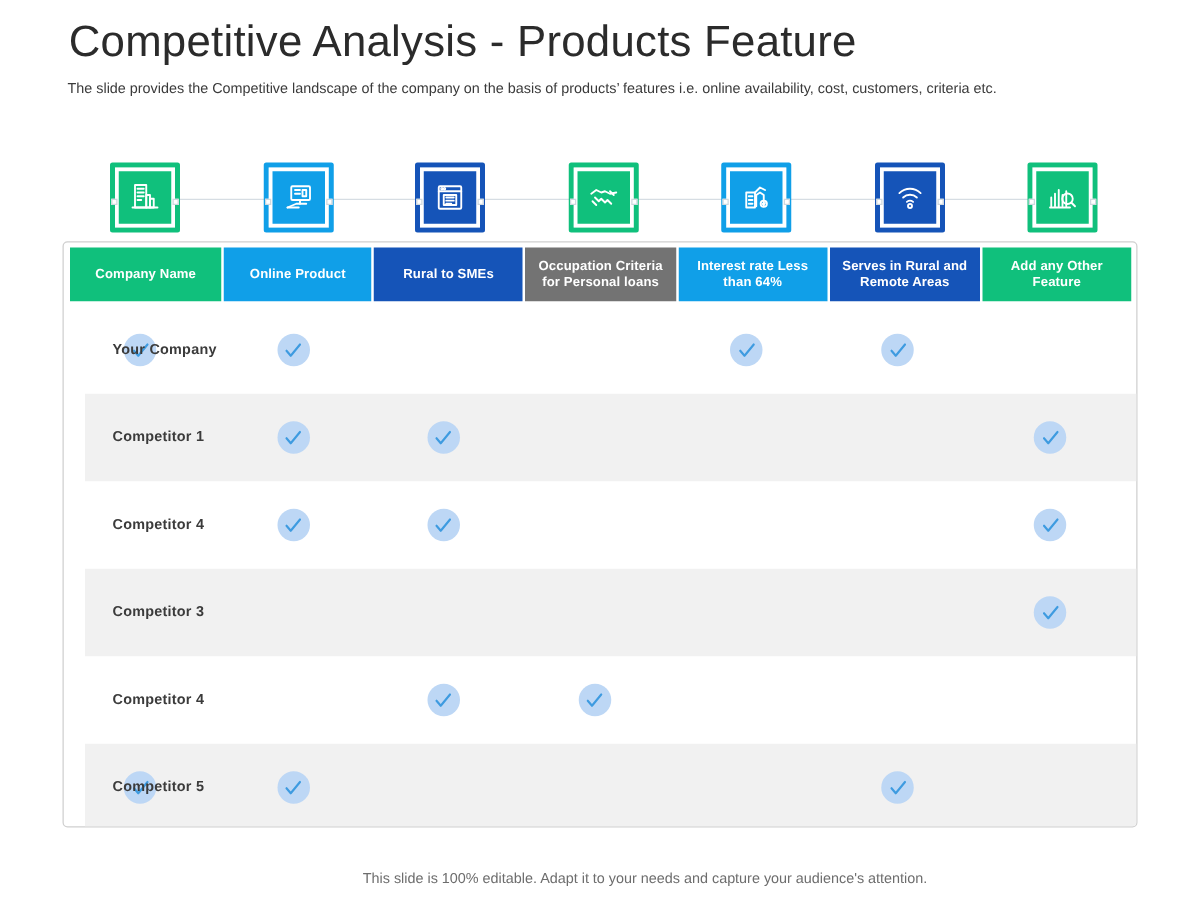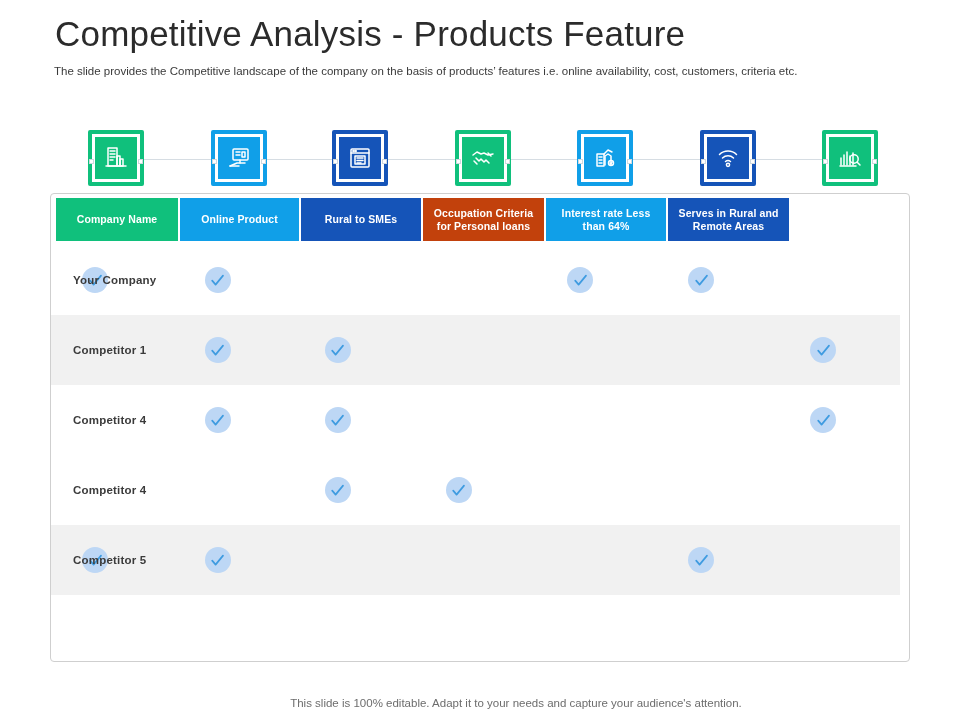--- a/index.html
+++ b/index.html
@@ -120,21 +120,21 @@
     font-weight: bold;
     line-height: 12.5px;
     padding: 0 4px;
     margin-right: 2px;
     letter-spacing: 0.1px;
   }
   .head-cell:last-child { margin-right: 0; }
 
   #body-rows {
     position: absolute;
-    left: 0;
+    left: 17px;
     top: 51px;
     width: 849px;
   }
   .body-row {
     position: relative;
     height: 70px;
     display: flex;
     align-items: center;
   }
   .body-row.alt { background: #f1f1f1; justify-content: space-between; }
@@ -295,28 +295,31 @@
   <div id="header-row">
       <div class="head-cell" style="width: 122px; background: rgb(16, 192, 124);">
         <span>Company Name</span>
       </div>
       <div class="head-cell" style="width: 119px; background: rgb(16, 159, 232);">
         <span>Online Product</span>
       </div>
       <div class="head-cell" style="width: 120px; background: rgb(21, 84, 184);">
         <span>Rural to SMEs</span>
       </div>
-      <div class="head-cell" style="width: 121px; background: #c2410c; justify-content: flex-end;">
+      <div class="head-cell" style="width: 121px; background: #737373; justify-content: flex-end;">
         <span>Occupation Criteria for Personal loans</span>
       </div>
       <div class="head-cell" style="width: 120px; background: rgb(16, 159, 232);">
         <span>Interest rate Less than 64%</span>
       </div>
       <div class="head-cell" style="width: 121px; background: rgb(21, 84, 184);">
         <span>Serves in Rural and Remote Areas</span>
+      </div>
+      <div class="head-cell" style="width: 120px; background: rgb(16, 192, 124);">
+        <span>Add any Other Feature</span>
       </div>
     </div>
   <div id="body-rows">
       <div class="body-row">
         <div class="row-label">Your Company</div>
         <div class="cell" style="width: 124px;">
           <span class="check" style="background: rgb(189, 215, 245);">
             <svg width="17" height="17" viewBox="0 0 17 17">
      <path d="M3.2 8.6 L6.6 12.6 L14 3.6" fill="none" stroke="#3E9BE0" stroke-width="1.7" stroke-linecap="round" stroke-linejoin="round"></path>
    </svg>
@@ -396,20 +399,36 @@
         <div class="cell" style="width: 122px;"></div>
         <div class="cell" style="width: 123px;"></div>
         <div class="cell" style="width: 122px;">
           <span class="check" style="background: rgb(189, 215, 245);">
             <svg width="17" height="17" viewBox="0 0 17 17">
      <path d="M3.2 8.6 L6.6 12.6 L14 3.6" fill="none" stroke="#3E9BE0" stroke-width="1.7" stroke-linecap="round" stroke-linejoin="round"></path>
    </svg>
           </span>
         </div>
       </div>
+      <div class="body-row alt">
+        <div class="row-label">Competitor 3</div>
+        <div class="cell" style="width: 124px;"></div>
+        <div class="cell" style="width: 121px;"></div>
+        <div class="cell" style="width: 122px;"></div>
+        <div class="cell" style="width: 123px;"></div>
+        <div class="cell" style="width: 122px;"></div>
+        <div class="cell" style="width: 123px;"></div>
+        <div class="cell" style="width: 122px;">
+          <span class="check" style="background: rgb(189, 215, 245);">
+            <svg width="17" height="17" viewBox="0 0 17 17">
+     <path d="M3.2 8.6 L6.6 12.6 L14 3.6" fill="none" stroke="#3E9BE0" stroke-width="1.7" stroke-linecap="round" stroke-linejoin="round"></path>
+   </svg>
+          </span>
+        </div>
+      </div>
       <div class="body-row">
         <div class="row-label">Competitor 4</div>
         <div class="cell" style="width: 124px;"></div>
         <div class="cell" style="width: 121px;"></div>
         <div class="cell" style="width: 122px;">
           <span class="check" style="background: rgb(189, 215, 245);">
             <svg width="17" height="17" viewBox="0 0 17 17">
      <path d="M3.2 8.6 L6.6 12.6 L14 3.6" fill="none" stroke="#3E9BE0" stroke-width="1.7" stroke-linecap="round" stroke-linejoin="round"></path>
    </svg>
           </span>

